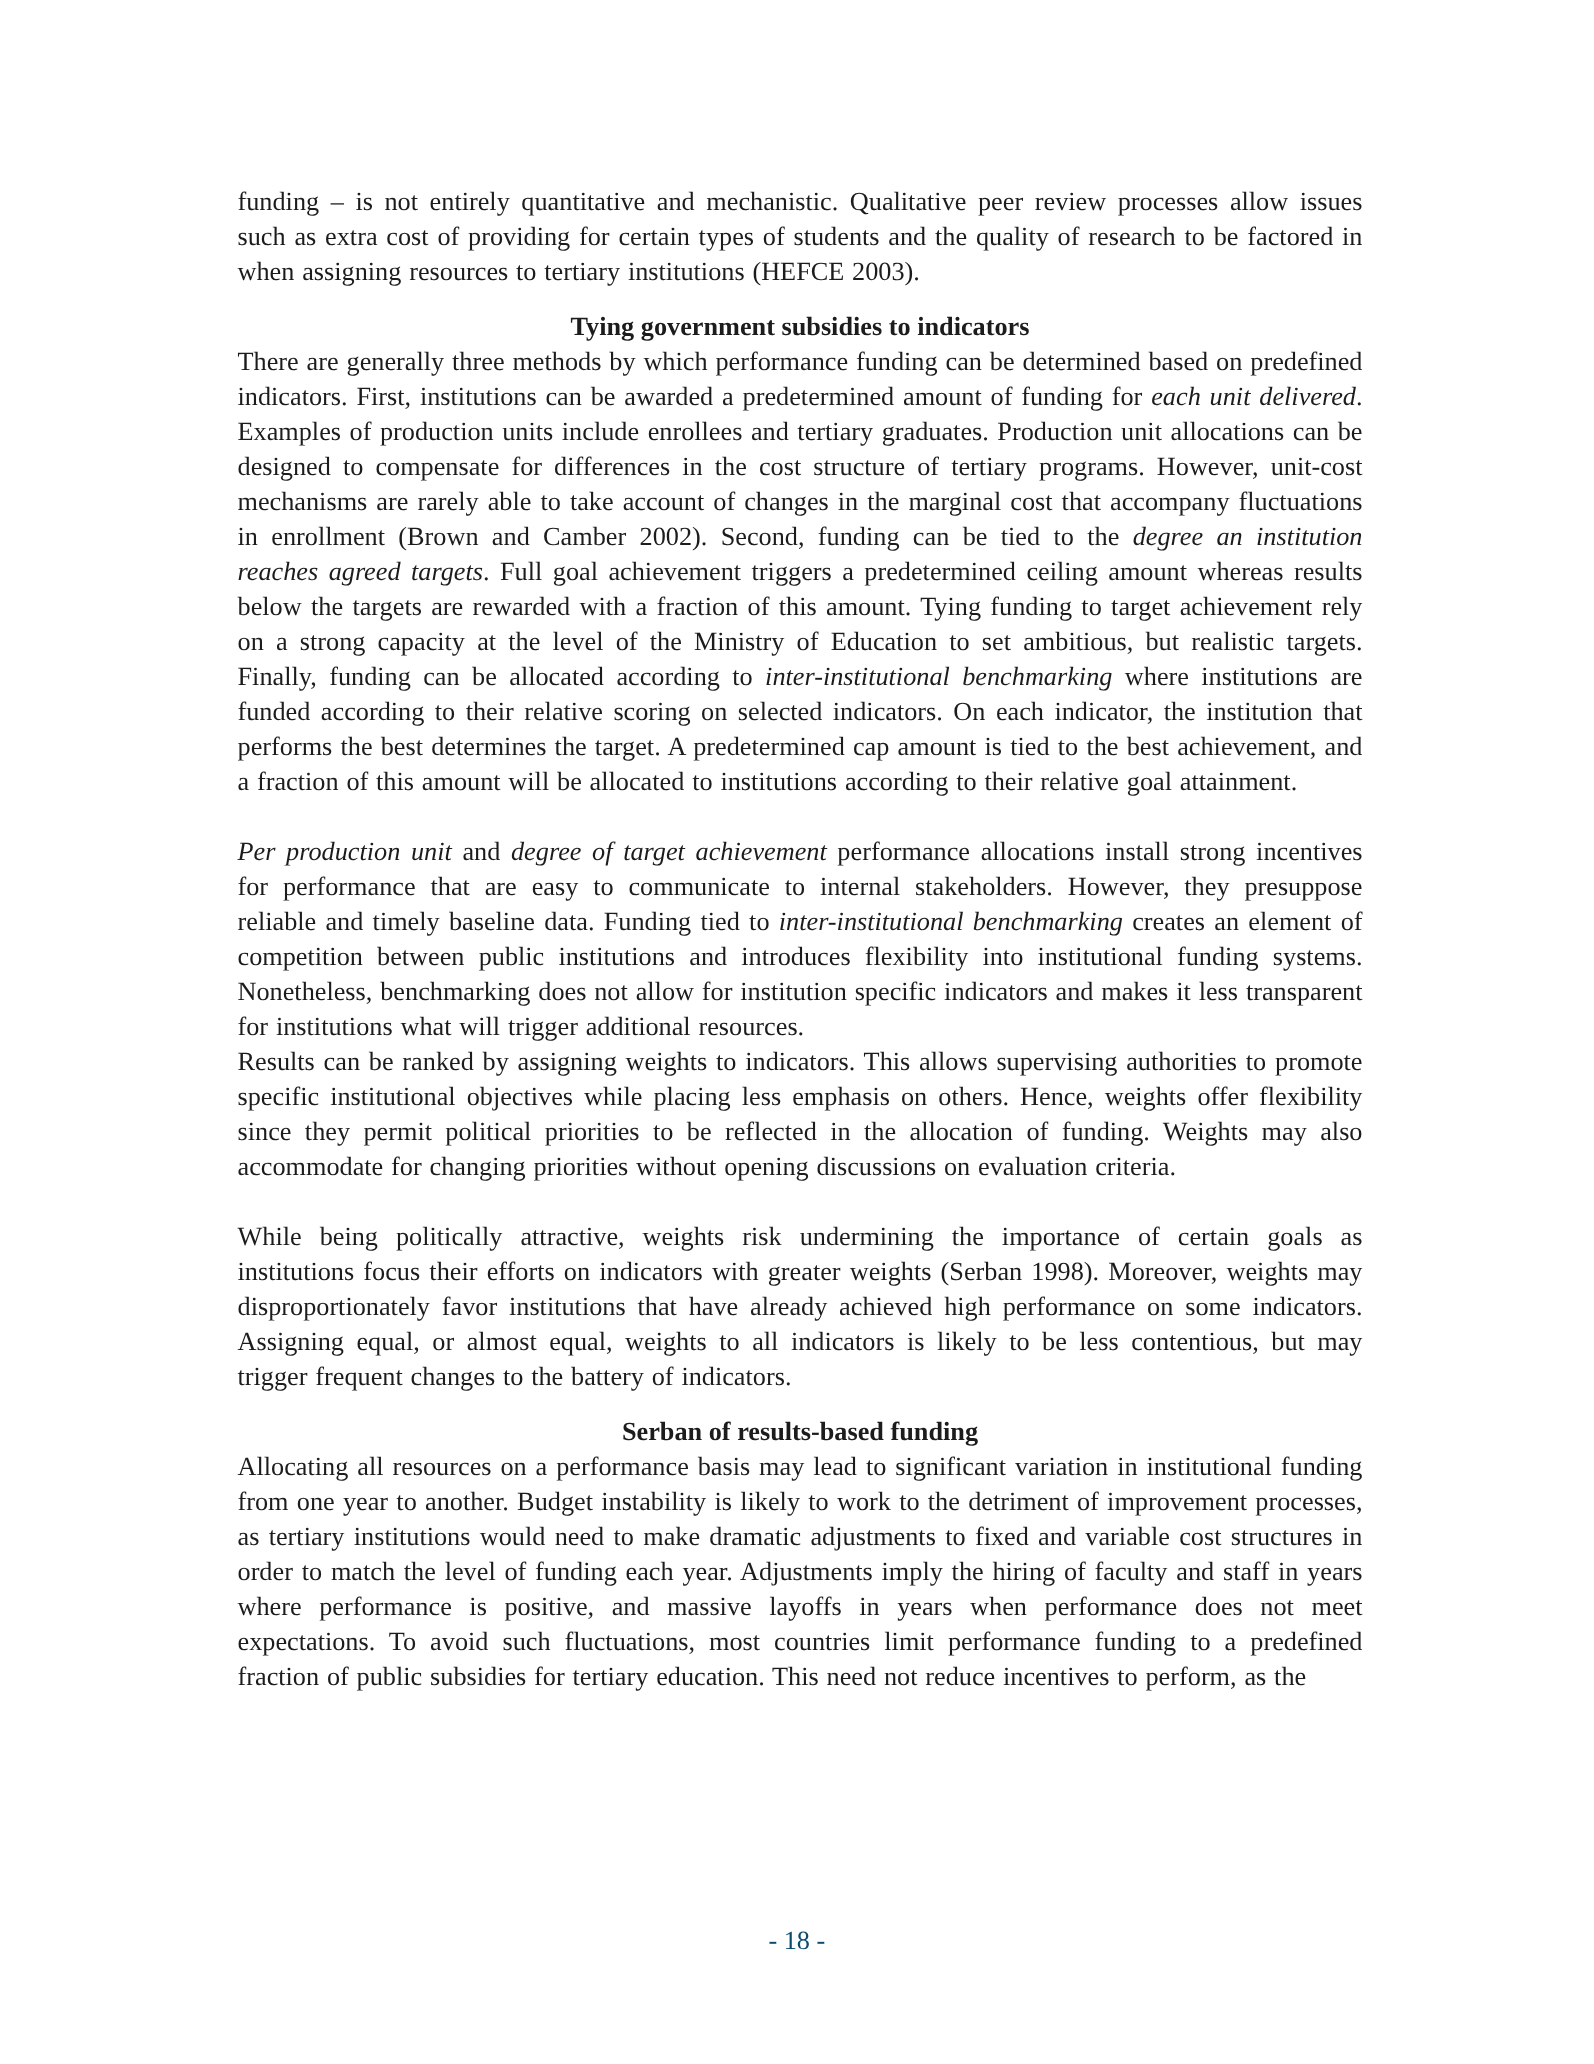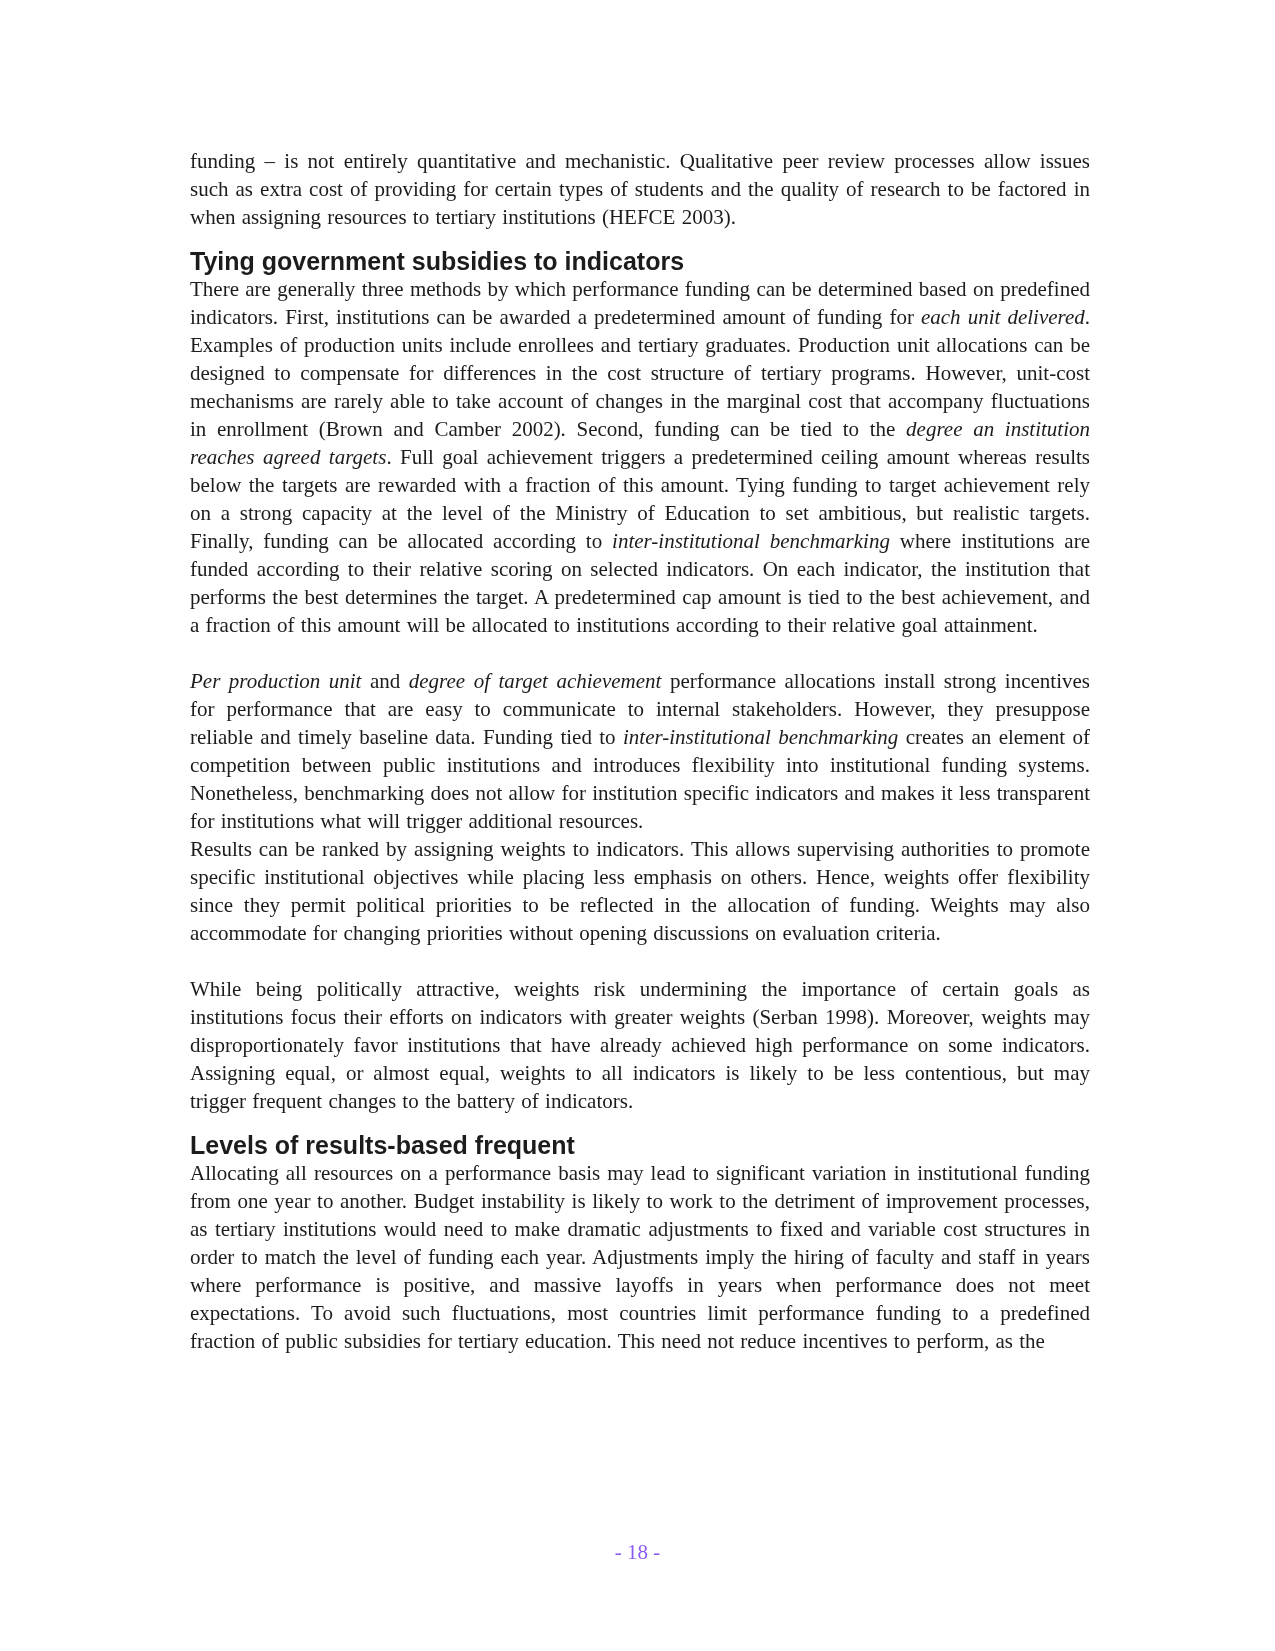--- a/index.html
+++ b/index.html
@@ -22,35 +22,35 @@
   }
   .page p {
     margin: 0;
     text-align: justify;
     word-spacing: 1px;
   }
   .page p.gap-top {
     margin-top: 28px;
   }
   .section-heading {
-    font-family: Liberation Sans, sans-serif;
-    font-size: 25px;
+    font-family: Liberation Serif, serif;
+    font-size: 21px;
     font-weight: 700;
     line-height: 28px;
     margin: 16px 0 0 0;
-    text-align: left;
+    text-align: center;
   }
   .page-footer {
     position: absolute;
     left: 0;
     right: 0;
     top: 1538px;
     text-align: center;
     font-size: 21px;
-    color: #8b5cf6;
+    color: #0c4a6e;
   }
   i { }
 </style>
 </head>
 <body>
 
 <div class="page">
 
   <p>funding – is not entirely quantitative and mechanistic. Qualitative peer review processes allow issues such as extra cost of providing for certain types of students and the quality of research to be factored in when assigning resources to tertiary institutions (HEFCE 2003).</p>
 
@@ -58,19 +58,19 @@
 
   <p>There are generally three methods by which performance funding can be determined based on predefined indicators. First, institutions can be awarded a predetermined amount of funding for <i>each unit delivered</i>. Examples of production units include enrollees and tertiary graduates. Production unit allocations can be designed to compensate for differences in the cost structure of tertiary programs. However, unit-cost mechanisms are rarely able to take account of changes in the marginal cost that accompany fluctuations in enrollment (Brown and Camber 2002). Second, funding can be tied to the <i>degree an institution reaches agreed targets</i>. Full goal achievement triggers a predetermined ceiling amount whereas results below the targets are rewarded with a fraction of this amount. Tying funding to target achievement rely on a strong capacity at the level of the Ministry of Education to set ambitious, but realistic targets. Finally, funding can be allocated according to <i>inter-institutional benchmarking</i> where institutions are funded according to their relative scoring on selected indicators. On each indicator, the institution that performs the best determines the target. A predetermined cap amount is tied to the best achievement, and a fraction of this amount will be allocated to institutions according to their relative goal attainment.</p>
 
   <p class="gap-top"><i>Per production unit</i> and <i>degree of target achievement</i> performance allocations install strong incentives for performance that are easy to communicate to internal stakeholders. However, they presuppose reliable and timely baseline data. Funding tied to <i>inter-institutional benchmarking</i> creates an element of competition between public institutions and introduces flexibility into institutional funding systems. Nonetheless, benchmarking does not allow for institution specific indicators and makes it less transparent for institutions what will trigger additional resources.</p>
 
 
   <p>Results can be ranked by assigning weights to indicators. This allows supervising authorities to promote specific institutional objectives while placing less emphasis on others. Hence, weights offer flexibility since they permit political priorities to be reflected in the allocation of funding. Weights may also accommodate for changing priorities without opening discussions on evaluation criteria.</p>
 
   <p class="gap-top">While being politically attractive, weights risk undermining the importance of certain goals as institutions focus their efforts on indicators with greater weights (Serban 1998). Moreover, weights may disproportionately favor institutions that have already achieved high performance on some indicators. Assigning equal, or almost equal, weights to all indicators is likely to be less contentious, but may trigger frequent changes to the battery of indicators.</p>
 
-  <h2 class="section-heading">Levels of results-based frequent</h2>
+  <h2 class="section-heading">Serban of results-based funding</h2>
 
   <p>Allocating all resources on a performance basis may lead to significant variation in institutional funding from one year to another. Budget instability is likely to work to the detriment of improvement processes, as tertiary institutions would need to make dramatic adjustments to fixed and variable cost structures in order to match the level of funding each year. Adjustments imply the hiring of faculty and staff in years where performance is positive, and massive layoffs in years when performance does not meet expectations. To avoid such fluctuations, most countries limit performance funding to a predefined fraction of public subsidies for tertiary education. This need not reduce incentives to perform, as the</p>
 
   <div class="page-footer">- 18 -</div>
 
 </div>
 
 </body></html>

